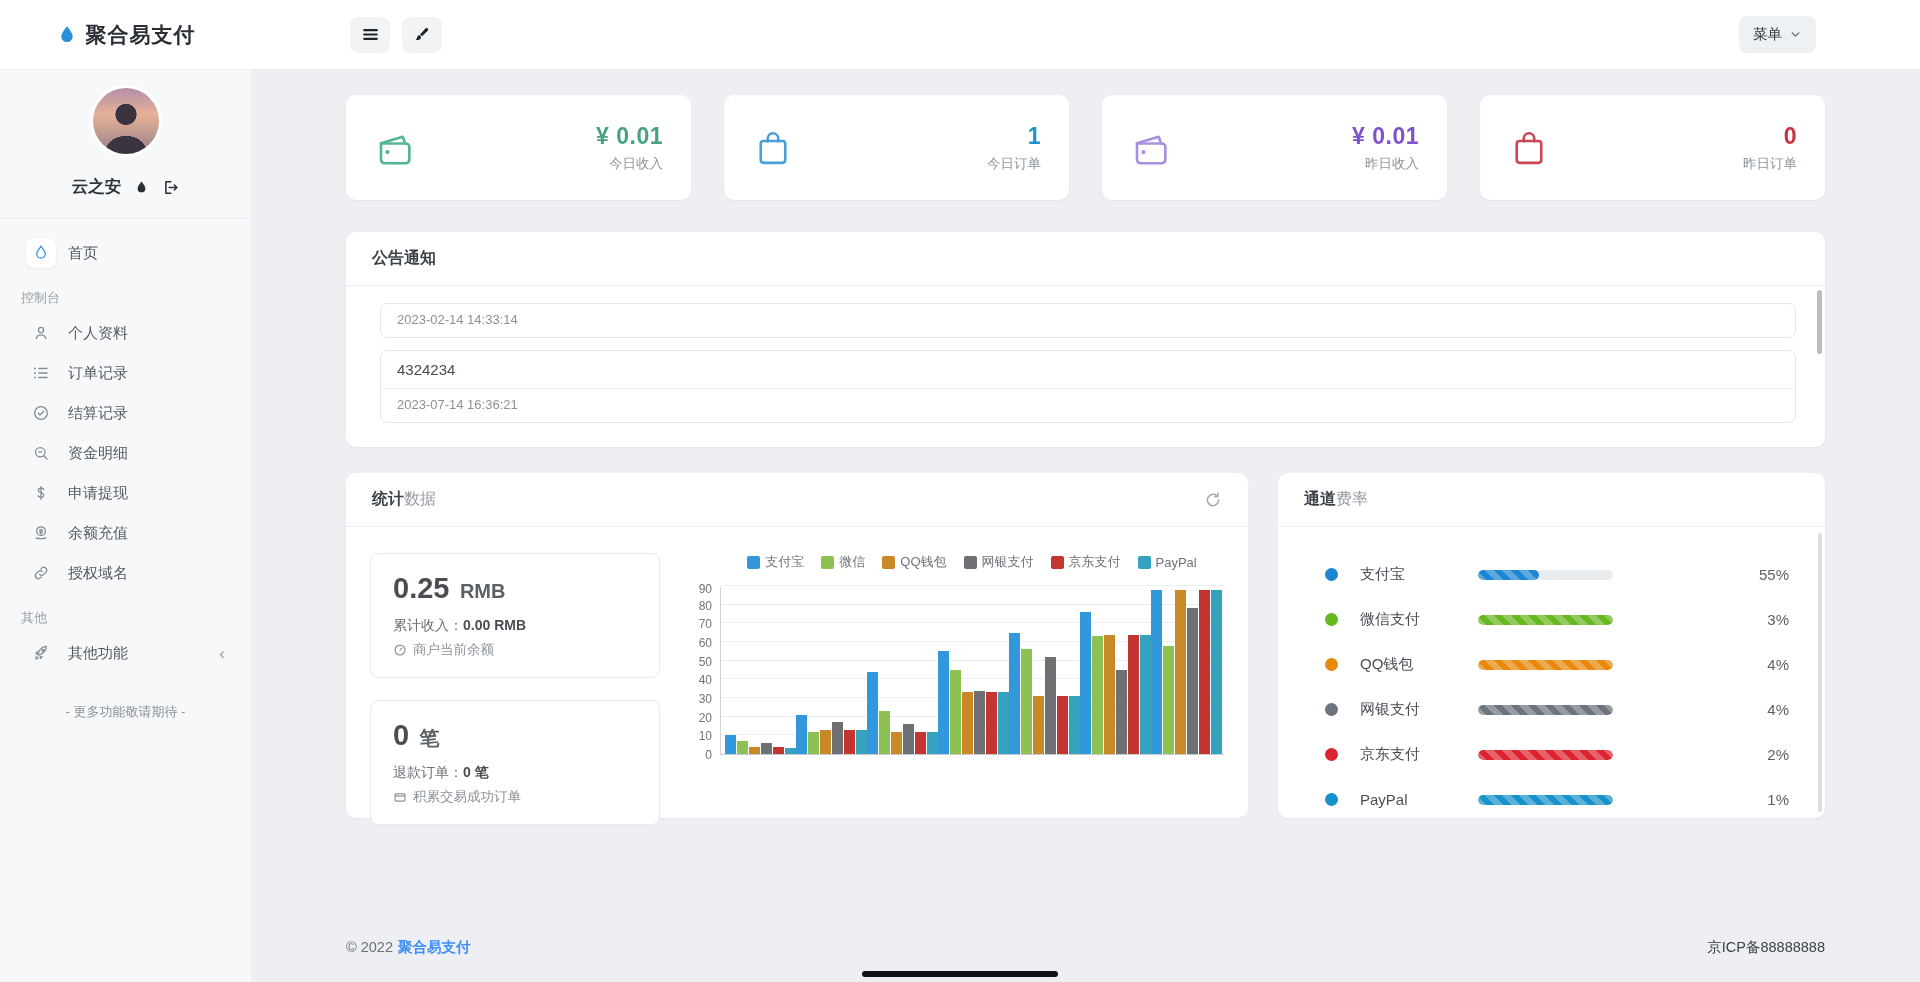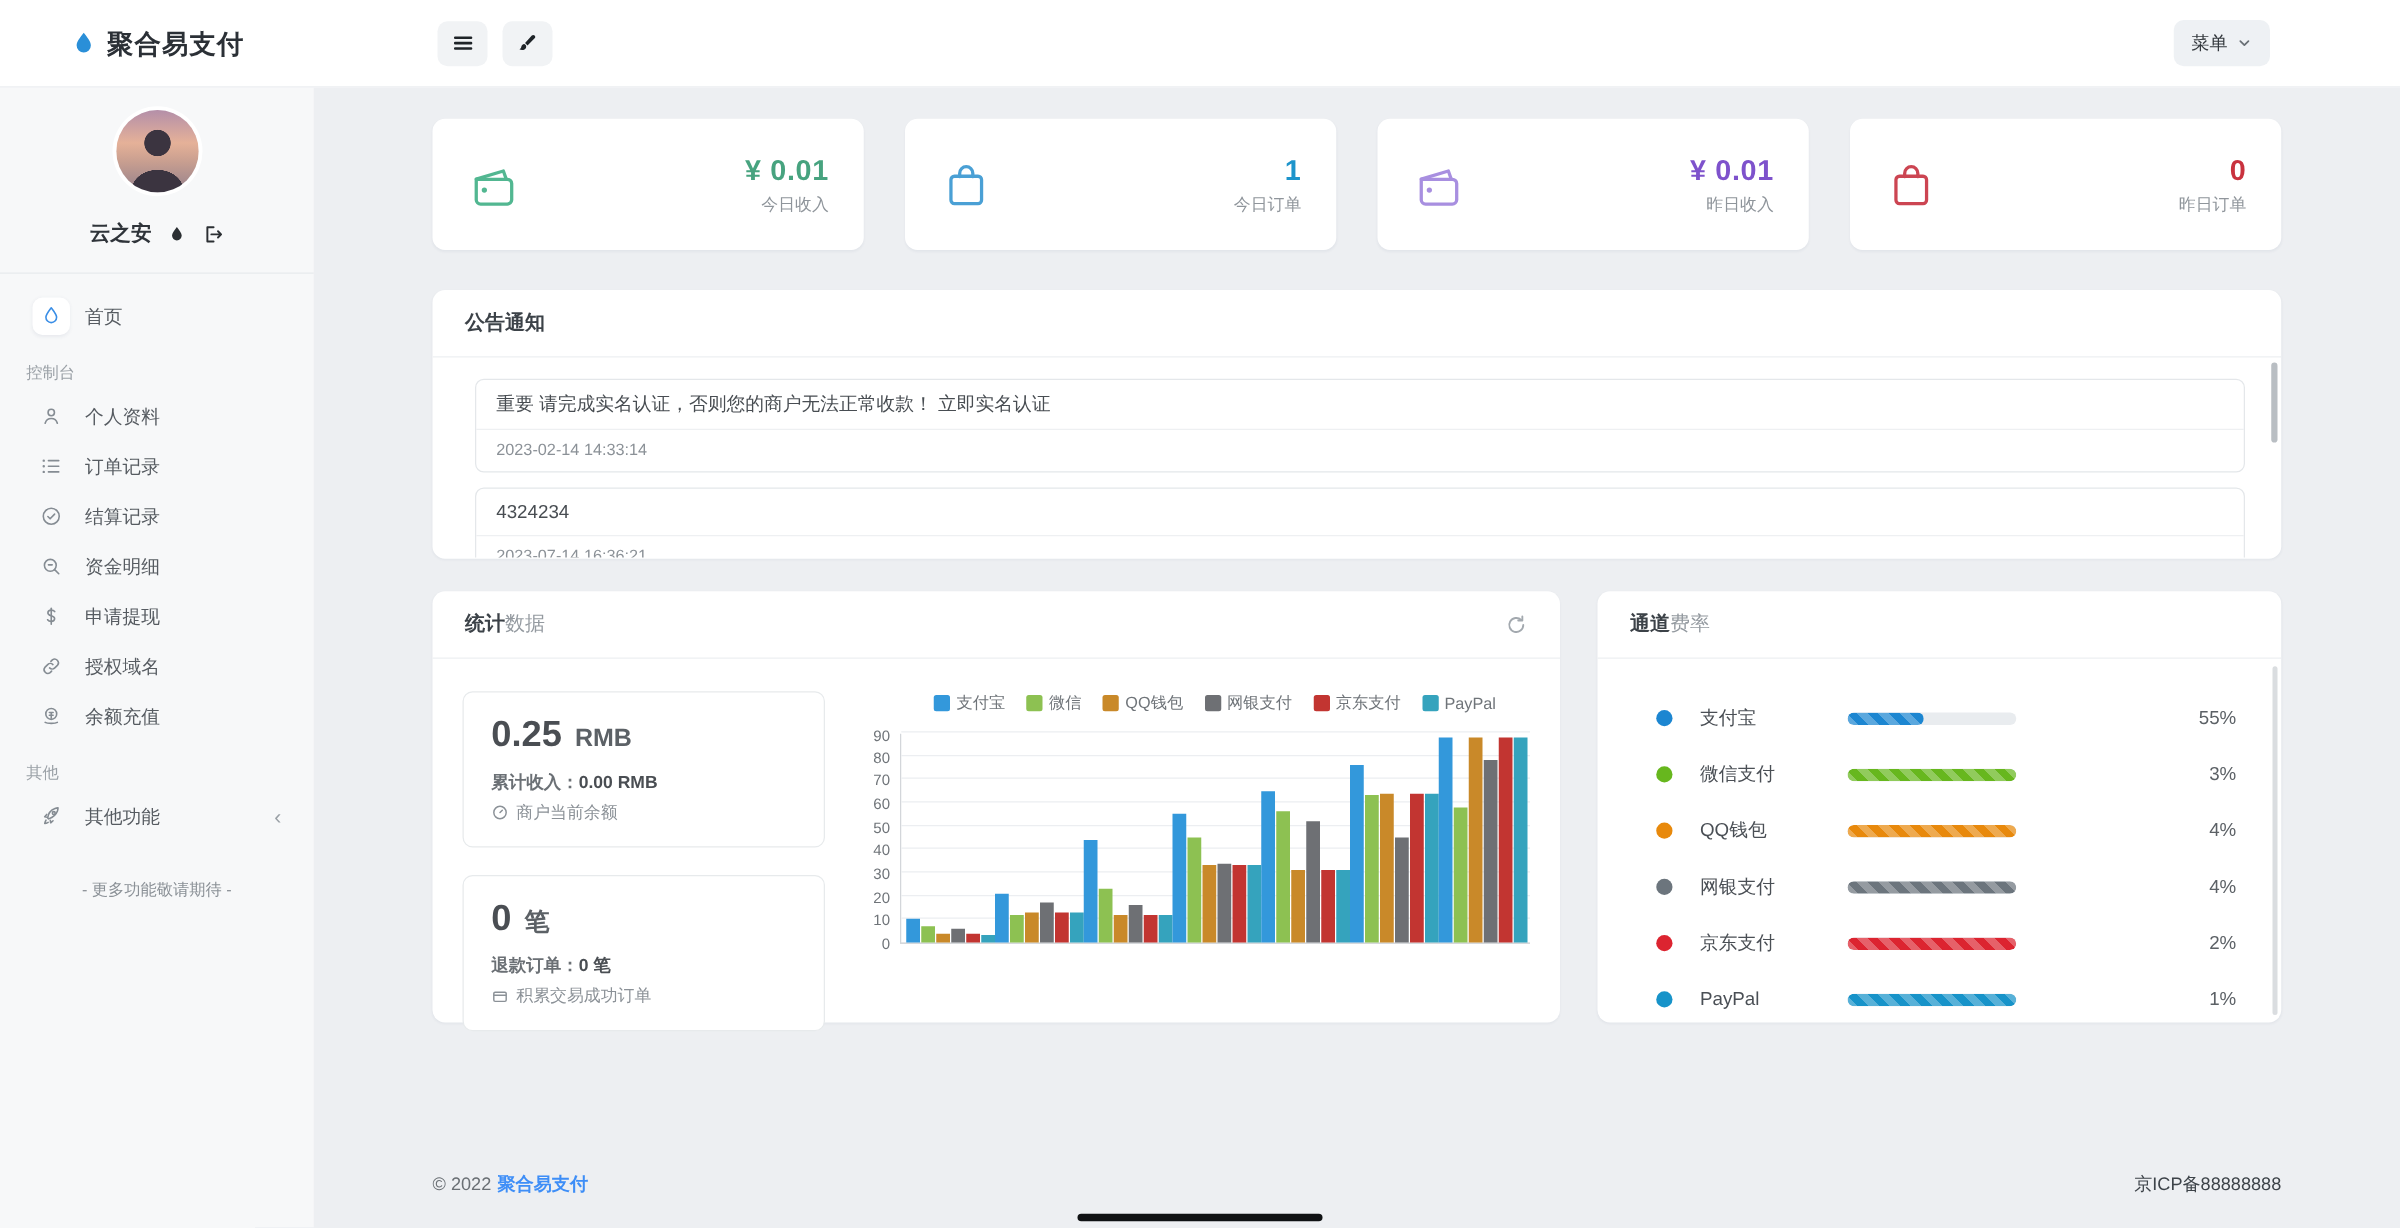--- a/index.html
+++ b/index.html
@@ -70,21 +70,21 @@
 
   
   .bottom-row { display:flex; gap:30px; margin-top:26px; }
   .stats-card { width:902px; height:345px; }
   .stats-body { display:flex; padding:26px 24px 0 24px; gap:30px; }
   .col-left { width:290px; }
   .mini-card { border:1px solid #e7eaec; border-radius:8px; padding:18px 22px; background:#fff; }
   .mini-card + .mini-card { margin-top:22px; }
   .mini-value { font-size:29px; font-weight:bold; color:#4a4e53; }
   .mini-unit { font-size:20px; font-weight:bold; color:#5c6166; margin-left:6px; }
-  .mini-line1 { margin-top:12px; font-size:14px; color:#6b7075;font-weight:bold; }
+  .mini-line1 { margin-top:12px; font-size:14px; color:#6b7075; }
   .mini-line1 b { color:#4a4e53; }
   .mini-line2 { margin-top:6px; font-size:13.5px; color:#8b9197; display:flex; align-items:center; gap:6px; }
 
   
   .chart { flex:1; }
   .legend { margin-left:30px; display:flex; justify-content:center; gap:17px; font-size:13px; color:#6f7479; }
   .lg-item { display:flex; align-items:center; gap:5px; }
   .lg-sq { width:13px; height:13px; border-radius:2px; display:inline-block; }
   .chart-main { display:flex; margin-top:16px; }
   .yaxis { position:relative; width:30px; height:168px; }
@@ -230,35 +230,35 @@
             <svg width="18" height="18" viewBox="0 0 24 24" fill="none" stroke="currentColor" stroke-width="1.7" stroke-linecap="round" stroke-linejoin="round">
               <path d="M12 3.5v17"></path>
               <path d="M15.7 7c-.8-1-2.1-1.5-3.7-1.5-2 0-3.6 1.1-3.6 2.9 0 3.7 7.2 2.4 7.2 6.1 0 1.8-1.6 3-3.6 3-1.7 0-3.1-.6-3.9-1.8"></path>
             </svg>
           </span>
           <span class="nav-label">申请提现</span>
         </div>
         <div class="nav-item">
           <span class="nav-icon">
             <svg width="18" height="18" viewBox="0 0 24 24" fill="none" stroke="currentColor" stroke-width="1.7" stroke-linecap="round" stroke-linejoin="round">
-              <path d="M10.2 13.8a4 4 0 0 0 5.6 0l3-3a4 4 0 0 0-5.6-5.6L11.6 6.8"></path>
-              <path d="M13.8 10.2a4 4 0 0 0-5.6 0l-3 3a4 4 0 0 0 5.6 5.6l1.6-1.6"></path>
-            </svg>
-          </span>
-          <span class="nav-label">授权域名</span>
-        </div>
-        <div class="nav-item">
-          <span class="nav-icon">
-            <svg width="18" height="18" viewBox="0 0 24 24" fill="none" stroke="currentColor" stroke-width="1.7" stroke-linecap="round" stroke-linejoin="round">
               <circle cx="12" cy="9.5" r="5.8"></circle>
               <path d="M10 8h4M10 11h4M12 8v6"></path>
               <path d="M5.5 18.5c2.2 1.4 10.8 1.4 13 0"></path>
             </svg>
           </span>
           <span class="nav-label">余额充值</span>
+        </div>
+        <div class="nav-item">
+          <span class="nav-icon">
+            <svg width="18" height="18" viewBox="0 0 24 24" fill="none" stroke="currentColor" stroke-width="1.7" stroke-linecap="round" stroke-linejoin="round">
+              <path d="M10.2 13.8a4 4 0 0 0 5.6 0l3-3a4 4 0 0 0-5.6-5.6L11.6 6.8"></path>
+              <path d="M13.8 10.2a4 4 0 0 0-5.6 0l-3 3a4 4 0 0 0 5.6 5.6l1.6-1.6"></path>
+            </svg>
+          </span>
+          <span class="nav-label">授权域名</span>
         </div>
         <div class="nav-section">其他</div>
         <div class="nav-item">
           <span class="nav-icon">
             <svg width="18" height="18" viewBox="0 0 24 24" fill="none" stroke="currentColor" stroke-width="1.7" stroke-linecap="round" stroke-linejoin="round">
               <path d="M9.2 14.8l-1-1C8.7 9.8 10.7 5.6 16 3.7c1.5-.5 3.2-.6 3.2-.6s-.1 1.7-.6 3.2C16.7 11.6 12.4 13.6 9.2 14.8z"></path>
               <circle cx="14.7" cy="8.6" r="1.5"></circle>
               <path d="M7.6 13 5 12.6l2.2-2.5M11 16.4l.4 2.6 2.5-2.2"></path>
               <path d="M6.4 16.2c-1.2 2.1-1.3 3.6-1.3 3.6s1.5-.1 3.6-1.3"></path>
             </svg>
@@ -325,21 +325,20 @@
         </div>
       </div>
 
     <section class="card announce">
       <div class="card-header">
         <span class="hd-strong">公告通知</span>
       </div>
       <div class="announce-body" id="annBody">
         <div class="ann-thumb"></div>
       <div class="notice">
-            <div class="notice-title">重要 请完成实名认证，否则您的商户无法正常收款！ 立即实名认证</div>
             <div class="notice-time">2023-02-14 14:33:14</div>
           </div>
           <div class="notice">
             <div class="notice-title">4324234</div>
             <div class="notice-time">2023-07-14 16:36:21</div>
           </div>
         </div>
     </section>
 
     <div class="bottom-row">

